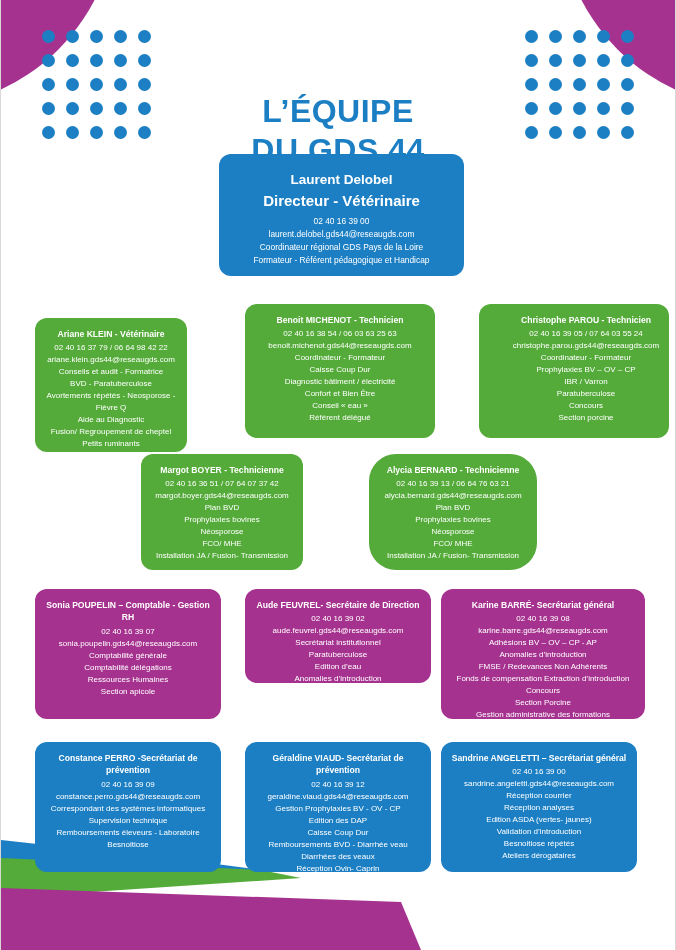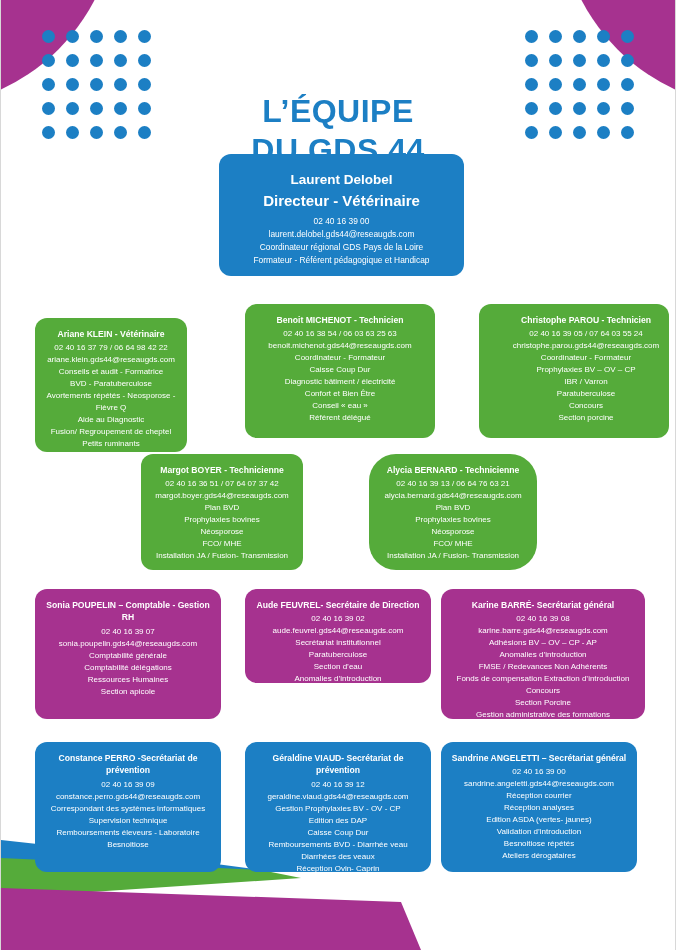--- a/index.html
+++ b/index.html
@@ -266,21 +266,21 @@
         <div class="c-line">Comptabilité délégations</div>
         <div class="c-line">Ressources Humaines</div>
         <div class="c-line">Section apicole</div>
       </div>
       <div class="card purple" style="left: 244px; top: 589px; width: 186px; height: 94px;">
         <div class="c-name">Aude FEUVREL- Secrétaire de Direction</div>
         <div class="c-line">02 40 16 39 02</div>
         <div class="c-line">aude.feuvrel.gds44@reseaugds.com</div>
         <div class="c-line">Secrétariat institutionnel</div>
         <div class="c-line">Paratuberculose</div>
-        <div class="c-line">Section d’eau</div>
+        <div class="c-line">Edition d’eau</div>
         <div class="c-line">Anomalies d’introduction</div>
       </div>
       <div class="card purple" style="left: 440px; top: 589px; width: 204px; height: 130px;">
         <div class="c-name">Karine BARRÉ- Secrétariat général</div>
         <div class="c-line">02 40 16 39 08</div>
         <div class="c-line">karine.barre.gds44@reseaugds.com</div>
         <div class="c-line">Adhésions BV – OV – CP - AP</div>
         <div class="c-line">Anomalies d’introduction</div>
         <div class="c-line">FMSE / Redevances Non Adhérents</div>
         <div class="c-line">Fonds de compensation Extraction d’introduction</div>

